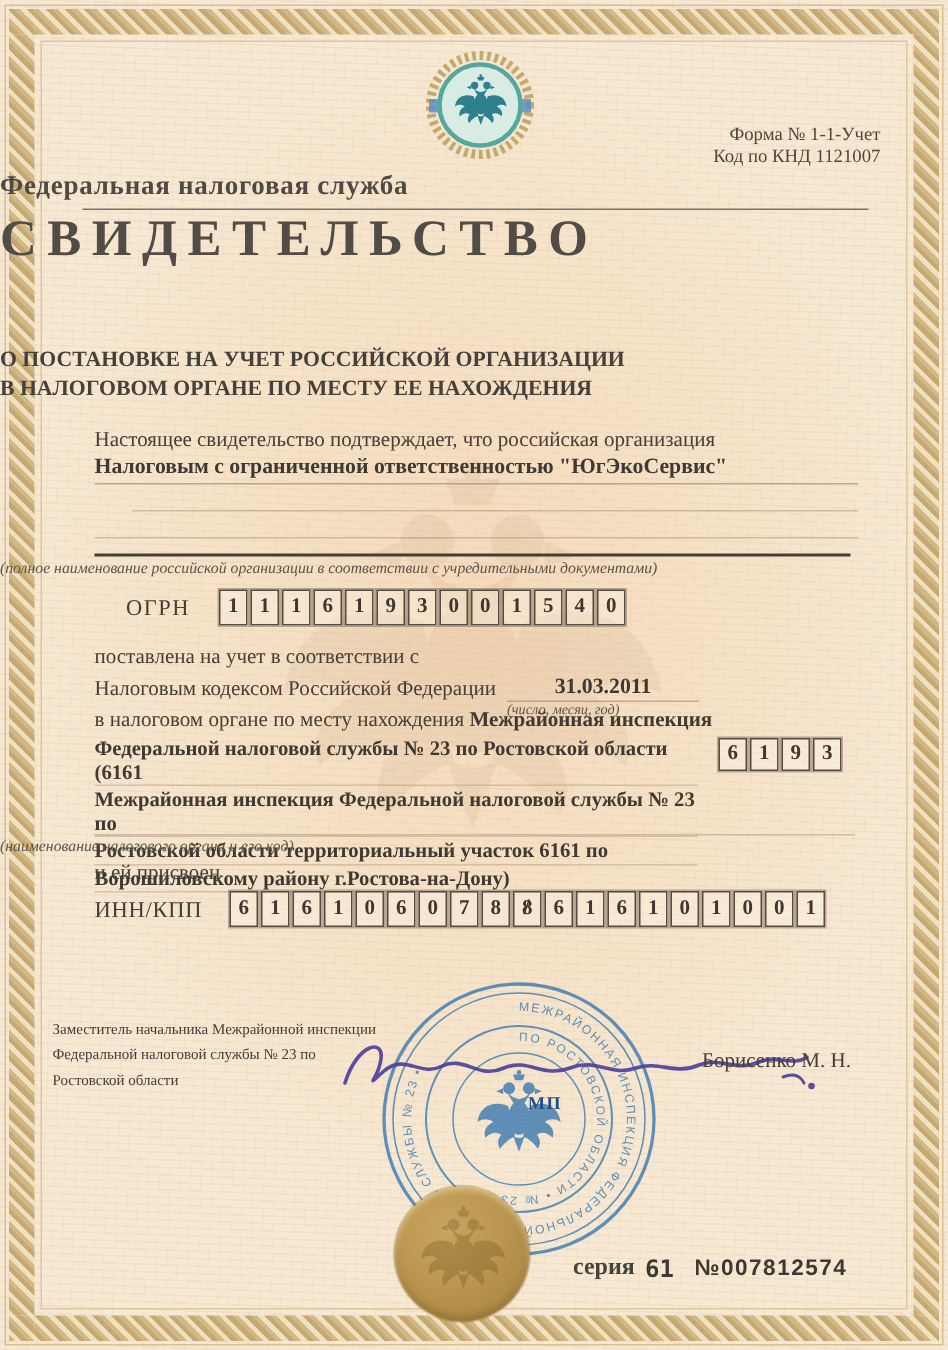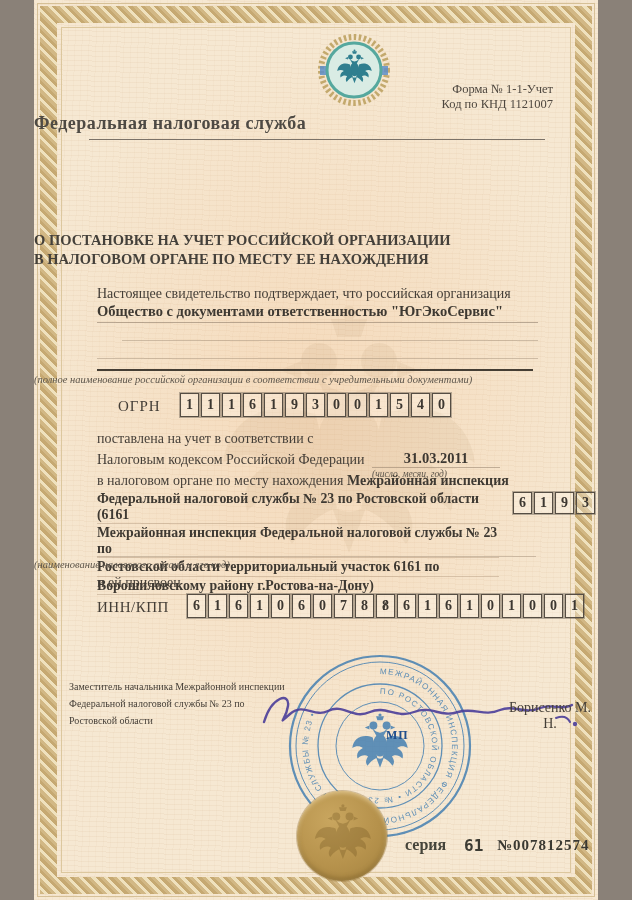--- a/index.html
+++ b/index.html
@@ -1,17 +1,17 @@
 <!DOCTYPE html>
 <html><head>
 <meta charset="utf-8">
 <style>
   html,body{margin:0;padding:0;background:#8a8178;}
   .page{
-    position:relative;width:564px;height:900px;margin:0 auto;overflow:hidden;
+    position:relative;width:632px;height:900px;margin:0 auto;overflow:hidden;
     background:
       radial-gradient(ellipse 420px 520px at 50% 46%, rgba(243,194,148,.38), rgba(243,194,148,0) 72%),
       repeating-linear-gradient(2deg, rgba(201,160,118,.10) 0 1px, rgba(0,0,0,0) 1px 5px),
       repeating-linear-gradient(92deg, rgba(201,160,118,.06) 0 1px, rgba(0,0,0,0) 1px 7px),
       #f6e8d2;
     font-family:"Liberation Serif","DejaVu Serif",serif;color:#474139;
   }
   .frame-outer{position:absolute;inset:3px;border:1px solid #d6c096;pointer-events:none;}
   .frame{position:absolute;inset:6px;border:17px solid transparent;
     border-image:repeating-linear-gradient(45deg,#d2b885 0 3px,#efe1bd 3px 6px,#c6a972 6px 9px) 17;pointer-events:none;}
@@ -30,23 +30,23 @@
   .caption{font-style:italic;font-size:10.5px;color:#5b544a;}
   .cellrow{display:flex;gap:2px;}
   .cell{width:17px;height:22px;border:1px solid #554d43;box-shadow:0 0 0 1px rgba(85,77,67,.4);
     display:flex;align-items:center;justify-content:center;font-weight:bold;font-size:14px;
     color:#3c3731;background:rgba(255,252,244,.28);}
   .cell.small{height:20px;}
   .office-lines{font-size:13.8px;font-weight:bold;color:#3e3932;}
   .office-line{border-bottom:1px solid rgba(150,122,92,.32);line-height:15.5px;padding-bottom:1px;margin-bottom:1px;width:402px;}
   .signer{font-size:10px;line-height:17px;color:#443e37;margin-top:20px;}
   .mp{font-weight:bold;font-size:12px;color:#1f4e8c;letter-spacing:1px;margin-top:12px;}
-  .series-label{font-weight:bold;font-size:16px;color:#45443a;}
+  .series-label{font-weight:bold;font-size:16px;color:#45443a;margin-left:11px;}
   .series-region{font-weight:bold;font-size:16px;color:#3c3b33;font-family:"DejaVu Sans Mono","Liberation Mono",monospace;}
-  .series-number{font-weight:bold;font-size:15px;color:#3a3932;font-family:Liberation Serif, serif;letter-spacing:1px;}
+  .series-number{font-weight:bold;font-size:15px;color:#3a3932;font-family:Liberation Sans, sans-serif;letter-spacing:1px;}
   .goldseal{width:90px;height:90px;border-radius:50%;
     background:radial-gradient(circle at 38% 32%, #c9a65f 0%, #b6924c 55%, #a2813e 100%);
     box-shadow:inset 0 2px 4px rgba(255,235,190,.55), inset 0 -3px 5px rgba(90,62,20,.35), 0 0 0 1px rgba(150,118,60,.4);}
   .stamp-svg{opacity:.82;}
   .watermark{opacity:.07;}
 </style>
 </head>
 <body>
 
 <div class="page">
@@ -85,28 +85,29 @@
     <use href="#eagle" fill="#2f7f8f" transform="translate(17,15) scale(0.41)"></use>
   </svg>
 
   <div class="abs form-info">
     <div>Форма № 1-1-Учет</div>
     <div>Код по КНД 1121007</div>
   </div>
 
   <div class="abs center agency">Федеральная налоговая служба</div>
   <div class="abs rule" style="top:139px;left:55px;right:53px"></div>
+  <div class="abs center doc-title">СВИДЕТЕЛЬСТВО</div>
 
   <div class="abs center subtitle">
     <div>О ПОСТАНОВКЕ НА УЧЕТ РОССИЙСКОЙ ОРГАНИЗАЦИИ</div>
     <div>В НАЛОГОВОМ ОРГАНЕ  ПО МЕСТУ ЕЕ НАХОЖДЕНИЯ</div>
   </div>
 
   <div class="abs bodytext" style="left:63px;top:286px">Настоящее свидетельство подтверждает, что российская организация</div>
-  <div class="abs orgname" style="left:63px;top:303px">Общество с документами ответственностью "ЮгЭкоСервис"</div>
+  <div class="abs orgname" style="left:63px;top:303px">Налоговым с ограниченной ответственностью "ЮгЭкоСервис"</div>
   <div class="abs blank" style="left:63px;right:60px;top:322px"></div>
   <div class="abs blank" style="left:88px;right:60px;top:340px;border-color:rgba(150,130,110,.42)"></div>
   <div class="abs blank" style="left:63px;right:60px;top:358px;border-color:rgba(150,130,110,.42)"></div>
   <div class="abs thick" style="left:63px;right:65px;top:369px"></div>
   <div class="abs center caption" style="top:374px">(полное наименование российской организации в соответствии с учредительными документами)</div>
 
   <div class="abs bodytext" style="left:84px;top:398px;font-size:15px;letter-spacing:1px">ОГРН</div>
   <div class="abs cellrow" style="left:146px;top:393px">
       <span class="cell">1</span>
       <span class="cell">1</span>

